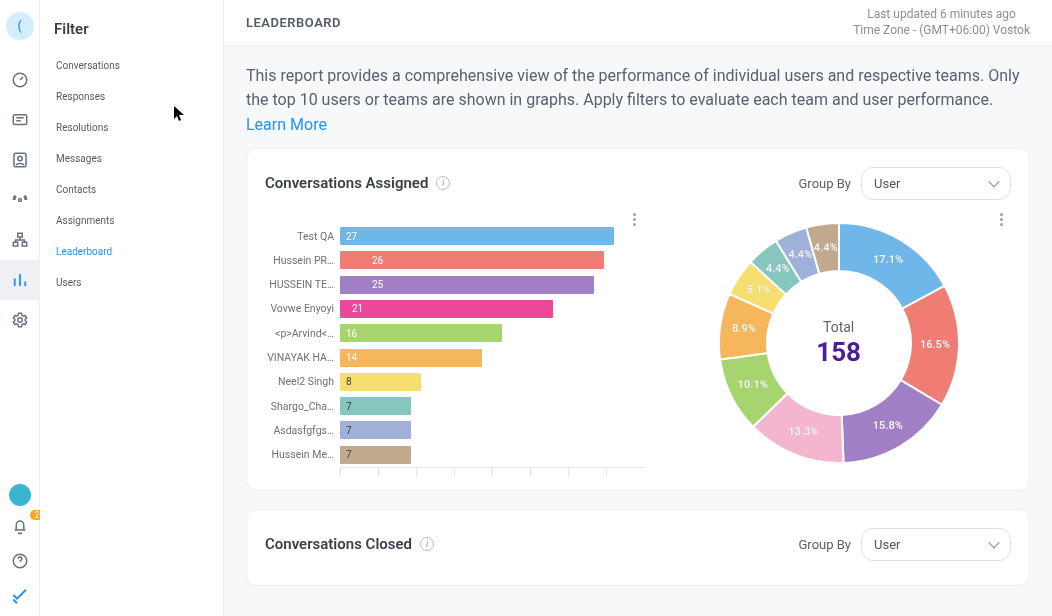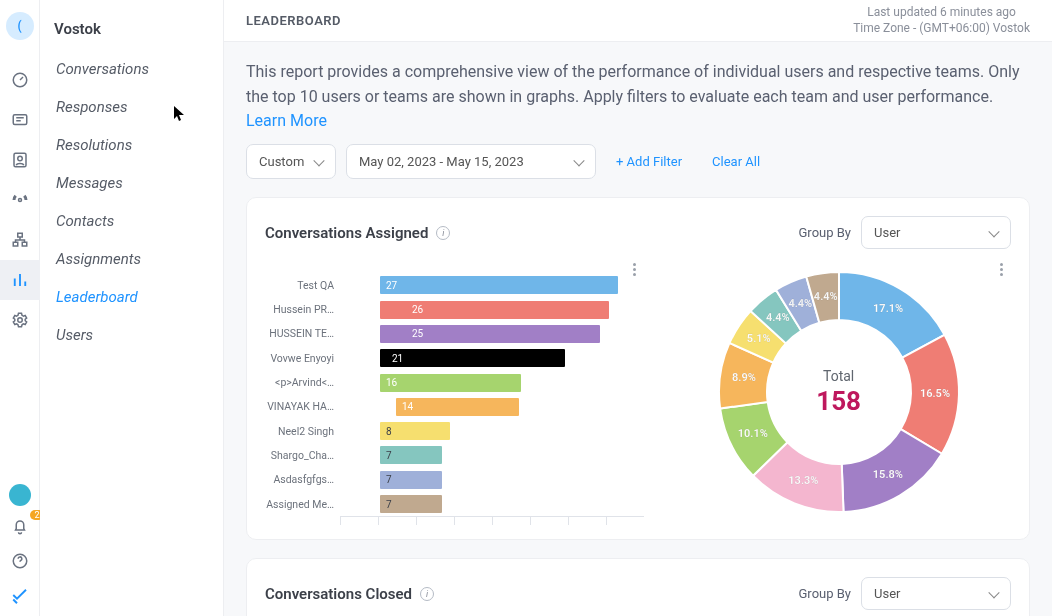--- a/index.html
+++ b/index.html
@@ -8,58 +8,58 @@
 .icon-rail .avatar-top { width: 28px; height: 28px; border-radius: 50%; background: #d6ecff; color:#1f93ff; font-weight:600; font-size:12px; display:flex;align-items:center;justify-content:center; margin-bottom: 20px; }
 .rail-btn { width: 40px; height: 40px; display: flex; align-items: center; justify-content: center; color: #6a7280; cursor: pointer; }
 .rail-btn.active { background: #eef0f4; color:#1f93ff; }
 .rail-btn svg { width: 18px; height: 18px; }
 .rail-bottom { position: absolute; bottom: 8px; display: flex; flex-direction: column; align-items: center; gap: 8px; }
 .rail-bottom .mini-avatar { width: 22px; height: 22px; border-radius:50%; background:#39b5d1; position:relative;}
 .rail-bottom .bell { position:relative; }
 .rail-bottom .badge { position:absolute; top:-4px; right:-4px; background:#f5a623; color:#fff; font-size:9px; border-radius:8px; padding:0 4px; }
 .sidebar2 { width: 184px; background:#fff; border-right:1px solid #edeef1; padding-top:20px; }
 .sidebar2 h2 { font-size: 15px; font-weight:600; color:#3c4049; padding:0 14px 12px; }
-.sidebar2 .nav-item { padding: 10px 16px; font-size: 15px; color:#555b66; cursor:pointer;font-style:italic; }
+.sidebar2 .nav-item { padding: 10px 16px; font-size: 10px; color:#555b66; cursor:pointer; }
 .sidebar2 .nav-item.selected { color:#1f93ff; }
 .main { flex:1; display:flex; flex-direction:column; overflow:hidden; }
 .topbar { height:46px; display:flex; align-items:center; justify-content:space-between; padding:0 22px; background:#fff; border-bottom:1px solid #edeef1; }
 .topbar .title { font-size:13px; letter-spacing:.5px; color:#555b66; font-weight:600; }
 .topbar .meta { text-align:center; font-size:12px; color:#8a8f9a; line-height:1.35; }
 .body { padding:18px 22px; overflow:auto; }
 .intro { font-size:16px; color:#5a6070; line-height:1.55; margin-bottom:10px; }
 .intro a { color:#1f93ff; text-decoration:none; }
 .filters { display:flex; gap:10px; align-items:center; margin-bottom:18px; }
 .select { border:1px solid #dbdfe6; background:#fff; border-radius:7px; padding:9px 30px 9px 12px; font-size:13px; color:#555; position:relative; cursor:pointer; }
 .select:after { content:""; position:absolute; right:12px; top:50%; width:7px; height:7px; border-right:1.5px solid #888; border-bottom:1.5px solid #888; transform:translateY(-65%) rotate(45deg); }
 .select.wide { min-width:250px; }
 .link-btn { color:#1f93ff; font-size:13px; cursor:pointer; padding:8px 10px; }
 .link-btn.plus:before { content:"+ "; }
 .card { background:#fff; border:1px solid #edeef1; border-radius:10px; padding:18px 18px 14px; margin-bottom:18px; }
 .card-head { display:flex; align-items:center; justify-content:space-between; margin-bottom:10px; }
 .card-head .left { display:flex; align-items:center; gap:8px; }
 .card-head h3 { font-size:15px; font-weight:600; color:#3c4049; }
 .info-icon { width:14px; height:14px; border:1px solid #b5bbc5; border-radius:50%; display:inline-flex; align-items:center; justify-content:center; font-size:9px; color:#8a8f9a; font-style:italic; }
 .groupby { display:flex; align-items:center; gap:10px; font-size:13px; color:#5a6070; }
-.groupby .select { min-width:150px; padding:8px 18px 8px 12px; }
+.groupby .select { min-width:150px; padding:8px 18px 8px 12px;border-radius:12px; }
 .charts-row { display:flex; gap:22px; }
 .bar-wrap { flex:1.1; position:relative; }
 .donut-wrap { flex:1; position:relative; display:flex; align-items:center; justify-content:center; }
 .kebab { width:20px; height:20px; display:flex; flex-direction:column; align-items:center; justify-content:center; gap:2px; cursor:pointer; position:absolute; top:0; right:0; }
 .kebab span { width:3px; height:3px; background:#9aa0aa; border-radius:50%; }
 .bar-chart { margin-top:14px; }
-.bar-row { display:flex; align-items:center; height:24.3px;gap:40px; }
+.bar-row { display:flex; align-items:center; height:24.3px; }
 .bar-label { width:75px; font-size:10.5px; color:#6c727c; text-align:right; padding-right:6px; white-space:nowrap; overflow:hidden; text-overflow:ellipsis; }
 .bar-track { flex:1; position:relative; height:18px; }
 .bar-fill { height:100%; display:flex; align-items:center; padding-left:6px; font-size:10px; color:#fff; border-radius:1px; }
 .bar-fill.dark-val { color:#3c4049; }
 .x-axis { display:flex; margin-left:75px; border-top:1px solid #e0e3e9; }
 .x-tick { flex:1; height:8px; border-left:1px solid #e0e3e9; }
 .donut-center { position:absolute; text-align:center; }
 .donut-center .lbl { font-size:14px; color:#60666f; margin-bottom:2px; }
-.donut-center .val { font-size:26px; font-weight:700; color:#be185d; }
+.donut-center .val { font-size:26px; font-weight:700; color:#4c1d95; }
 .cursor-arrow { position:absolute; left:134px; top:106px; width:12px; height:17px; pointer-events:none; }
 </style>
 </head>
 <body>
 
 <div class="icon-rail">
   <div class="avatar-top">(</div>
   <div class="rail-btn">
       <svg viewBox="0 0 24 24" fill="none" stroke="currentColor" stroke-width="2">
         <circle cx="12" cy="12" r="9"></circle>
@@ -121,21 +121,21 @@
     <div class="rail-btn" style="height:26px;color:#1f93ff;">
         <svg viewBox="0 0 24 24" fill="none" stroke="currentColor" stroke-width="2.5">
           <path d="M3 12l5 5L20 5"></path>
           <path d="M3 18l5 5"></path>
         </svg>
       </div>
   </div>
 </div>
 
 <div class="sidebar2" style="position:relative;">
-  <h2>Vostok</h2>
+  <h2>Filter</h2>
   <div id="nav-list">
       <div class="nav-item">Conversations</div>
       <div class="nav-item">Responses</div>
       <div class="nav-item">Resolutions</div>
       <div class="nav-item">Messages</div>
       <div class="nav-item">Contacts</div>
       <div class="nav-item">Assignments</div>
       <div class="nav-item selected">Leaderboard</div>
       <div class="nav-item">Users</div>
     </div>
@@ -147,26 +147,20 @@
 <div class="main">
   <div class="topbar">
     <div class="title">LEADERBOARD</div>
     <div class="meta">
       <div>Last updated 6 minutes ago</div>
       <div>Time Zone - (GMT+06:00) Vostok</div>
     </div>
   </div>
   <div class="body">
     <p class="intro"><span>This report provides a comprehensive view of the performance of individual users and respective teams. Only the top 10 users or teams are shown in graphs. Apply filters to evaluate each team and user performance. </span><a href="#">Learn More</a></p>
-    <div class="filters">
-      <div class="select" style="min-width:90px;">Custom</div>
-      <div class="select wide">May 02, 2023 - May 15, 2023</div>
-      <div class="link-btn plus">Add Filter</div>
-      <div class="link-btn">Clear All</div>
-    </div>
 
     <div class="card">
       <div class="card-head">
         <div class="left">
           <h3>Conversations Assigned</h3>
           <span class="info-icon">i</span>
         </div>
         <div class="groupby">
           <span>Group By</span>
           <div class="select">User</div>
@@ -194,33 +188,33 @@
               </div>
               <div class="bar-row">
                 <div class="bar-label">HUSSEIN TE…</div>
                 <div class="bar-track">
                   <div class="bar-fill" style="width: 83.3333%; background: rgb(161, 127, 198); padding-left: 32px;">25</div>
                 </div>
               </div>
               <div class="bar-row">
                 <div class="bar-label">Vovwe Enyoyi</div>
                 <div class="bar-track">
-                  <div class="bar-fill" style="width: 70%; background: #000000; padding-left: 12px;">21</div>
+                  <div class="bar-fill" style="width: 70%; background: #ec4899; padding-left: 12px;">21</div>
                 </div>
               </div>
               <div class="bar-row">
                 <div class="bar-label">&lt;p&gt;Arvind&lt;…</div>
                 <div class="bar-track">
                   <div class="bar-fill" style="width: 53.3333%; background: rgb(166, 212, 110);">16</div>
                 </div>
               </div>
               <div class="bar-row">
                 <div class="bar-label">VINAYAK HA…</div>
                 <div class="bar-track">
-                  <div class="bar-fill" style="width: 46.6667%; background: rgb(246, 182, 92); margin-left: 16px;">14</div>
+                  <div class="bar-fill" style="width: 46.6667%; background: rgb(246, 182, 92);">14</div>
                 </div>
               </div>
               <div class="bar-row">
                 <div class="bar-label">Neel2 Singh</div>
                 <div class="bar-track">
                   <div class="bar-fill dark-val" style="width: 26.6667%; background: rgb(246, 223, 111);">8</div>
                 </div>
               </div>
               <div class="bar-row">
                 <div class="bar-label">Shargo_Cha…</div>
@@ -228,21 +222,21 @@
                   <div class="bar-fill dark-val" style="width: 23.3333%; background: rgb(133, 198, 191);">7</div>
                 </div>
               </div>
               <div class="bar-row">
                 <div class="bar-label">Asdasfgfgs…</div>
                 <div class="bar-track">
                   <div class="bar-fill dark-val" style="width: 23.3333%; background: rgb(159, 176, 217);">7</div>
                 </div>
               </div>
               <div class="bar-row">
-                <div class="bar-label">Assigned Me…</div>
+                <div class="bar-label">Hussein Me…</div>
                 <div class="bar-track">
                   <div class="bar-fill dark-val" style="width: 23.3333%; background: rgb(192, 169, 143);">7</div>
                 </div>
               </div>
             </div>
           <div class="x-axis" id="x-axis">
               <div class="x-tick"></div>
               <div class="x-tick"></div>
               <div class="x-tick"></div>
               <div class="x-tick"></div>

